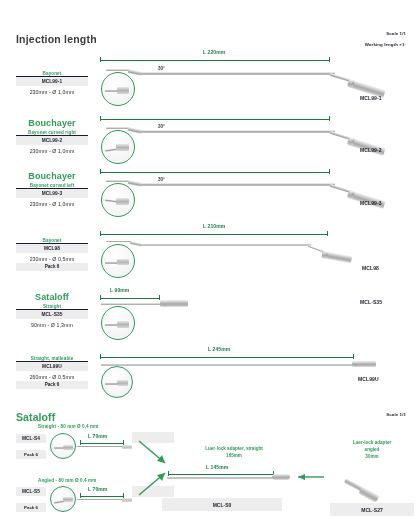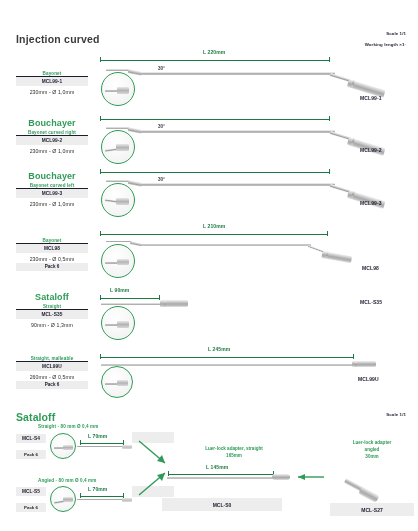--- a/index.html
+++ b/index.html
@@ -143,21 +143,21 @@
   .band {
     position: absolute; background: #ededed;
   }
   .arrow { position: absolute; }
 </style>
 </head>
 <body>
 
 <div class="page">
 
-  <div class="page-title" style="left:16px; top:33px; position:absolute;">Injection curved</div>
+  <div class="page-title" style="left:16px; top:33px; position:absolute;">Injection length</div>
   <div class="corner-note" style="right:12px; top:31px; text-align:right;">Scale 1/1</div>
   <div class="corner-note" style="right:12px; top:42px; text-align:right;">Working length ×1·</div>
 
   <div class="info-card" style="left:16px; top:71px;">
     <div class="variant">Bayonet</div>
     <div class="code-cell">MCL99-1</div>
     <div class="spec">230mm - Ø 1,0mm</div>
   </div>
   <div class="dimbar" style="left:100px; top:57px; width:230px;"></div>
   <div class="dim-label" style="left:203px; top:49px;">L 220mm</div>

